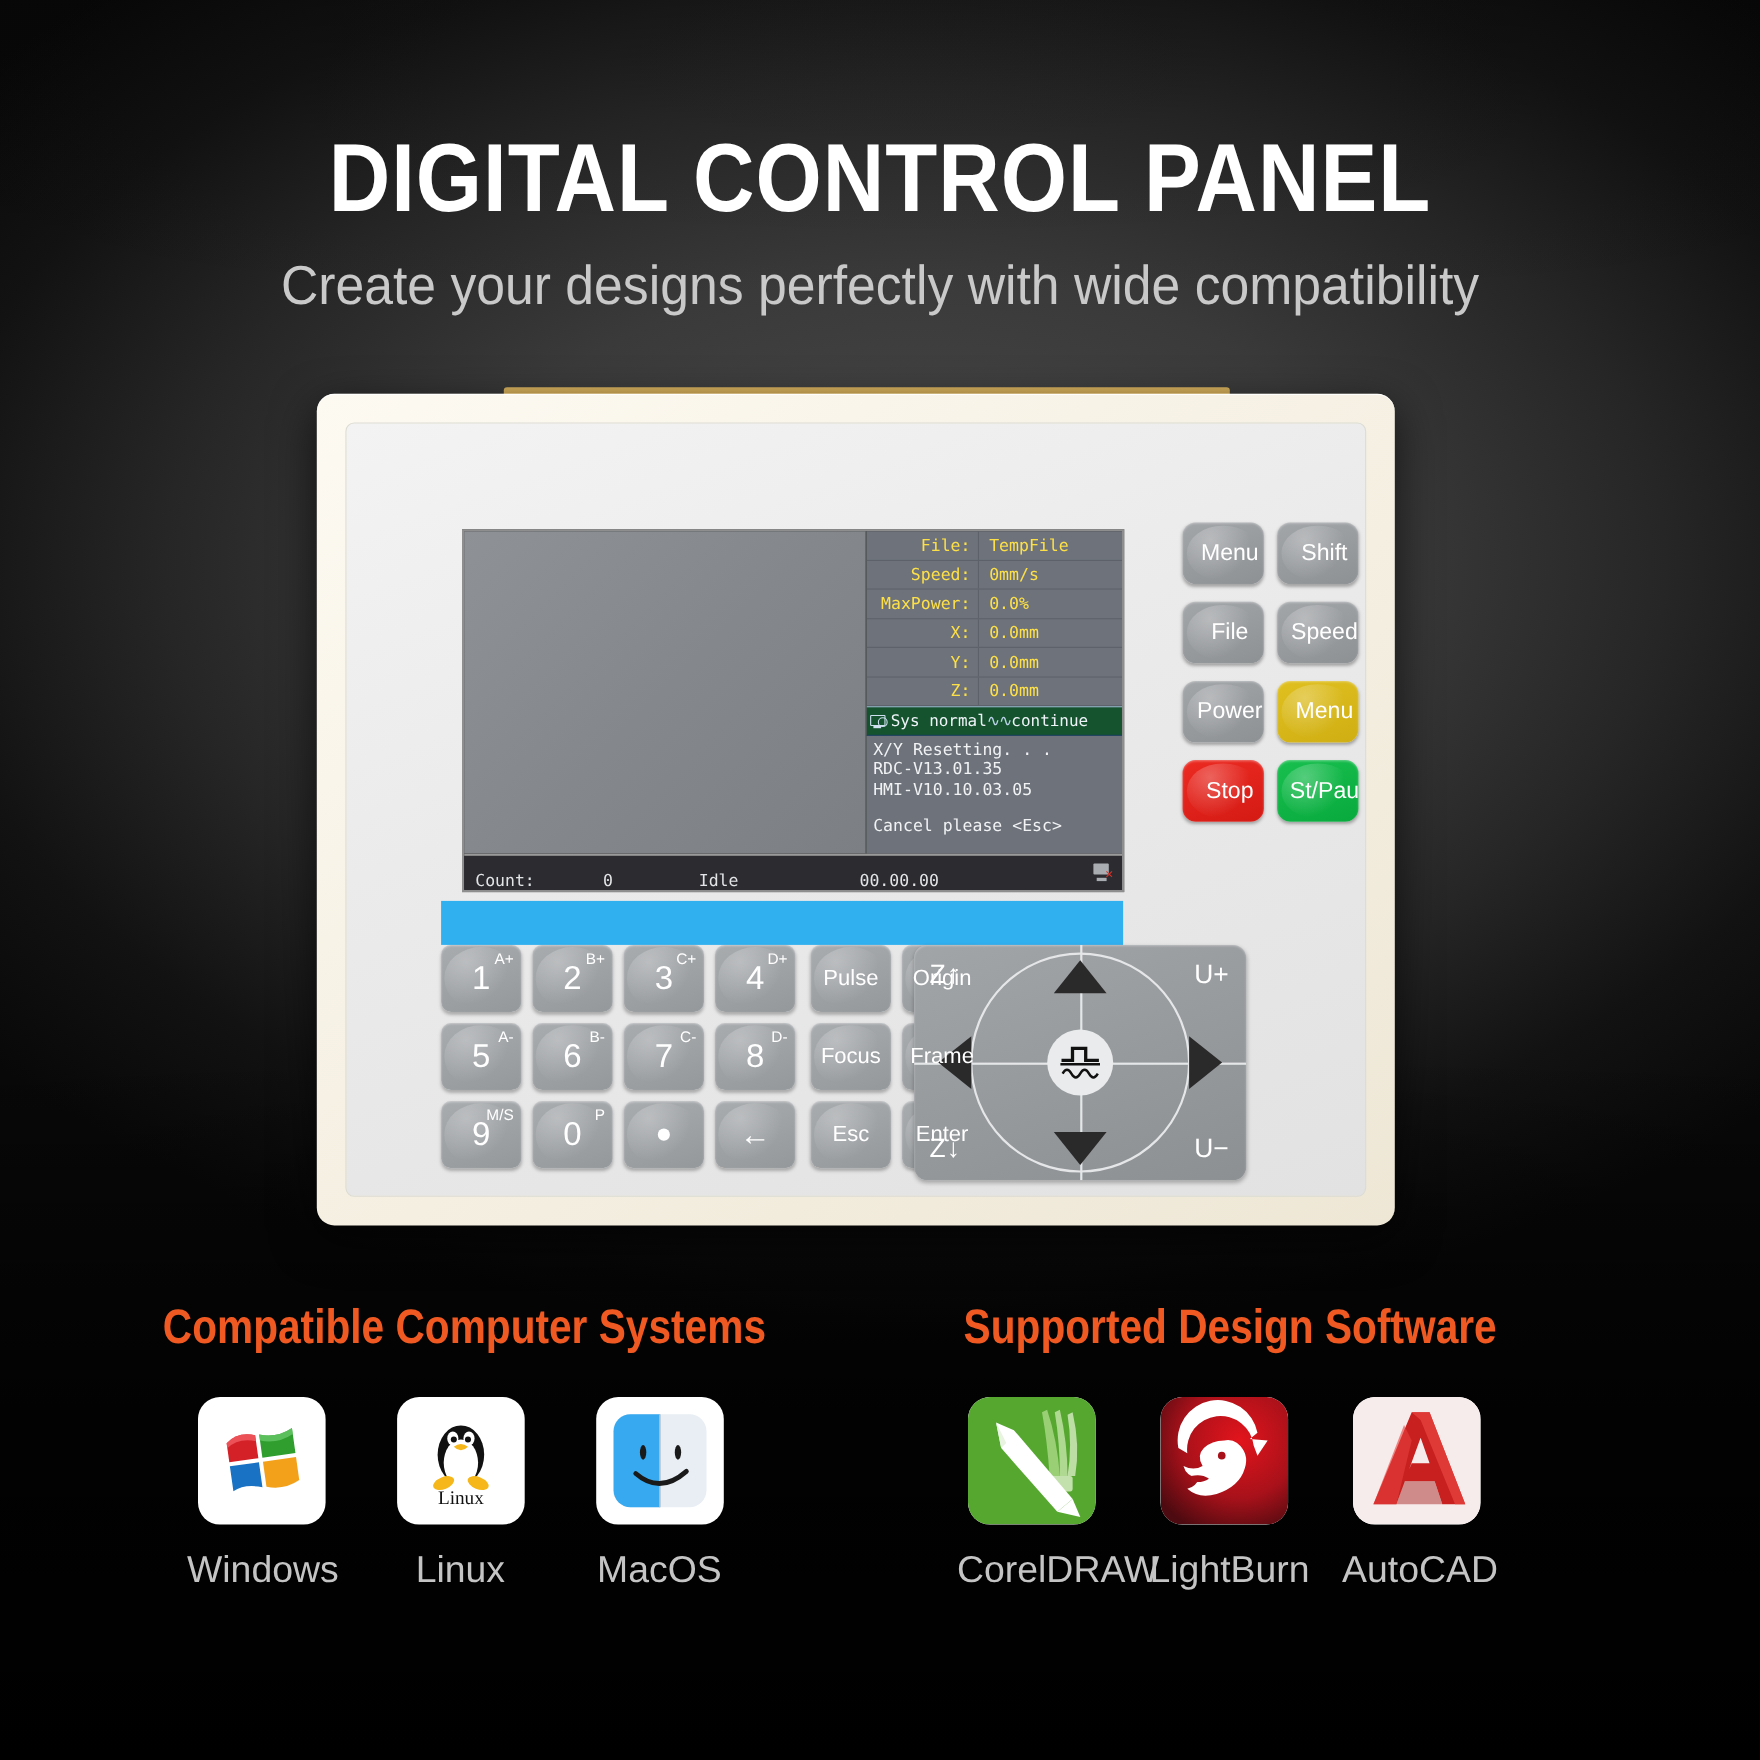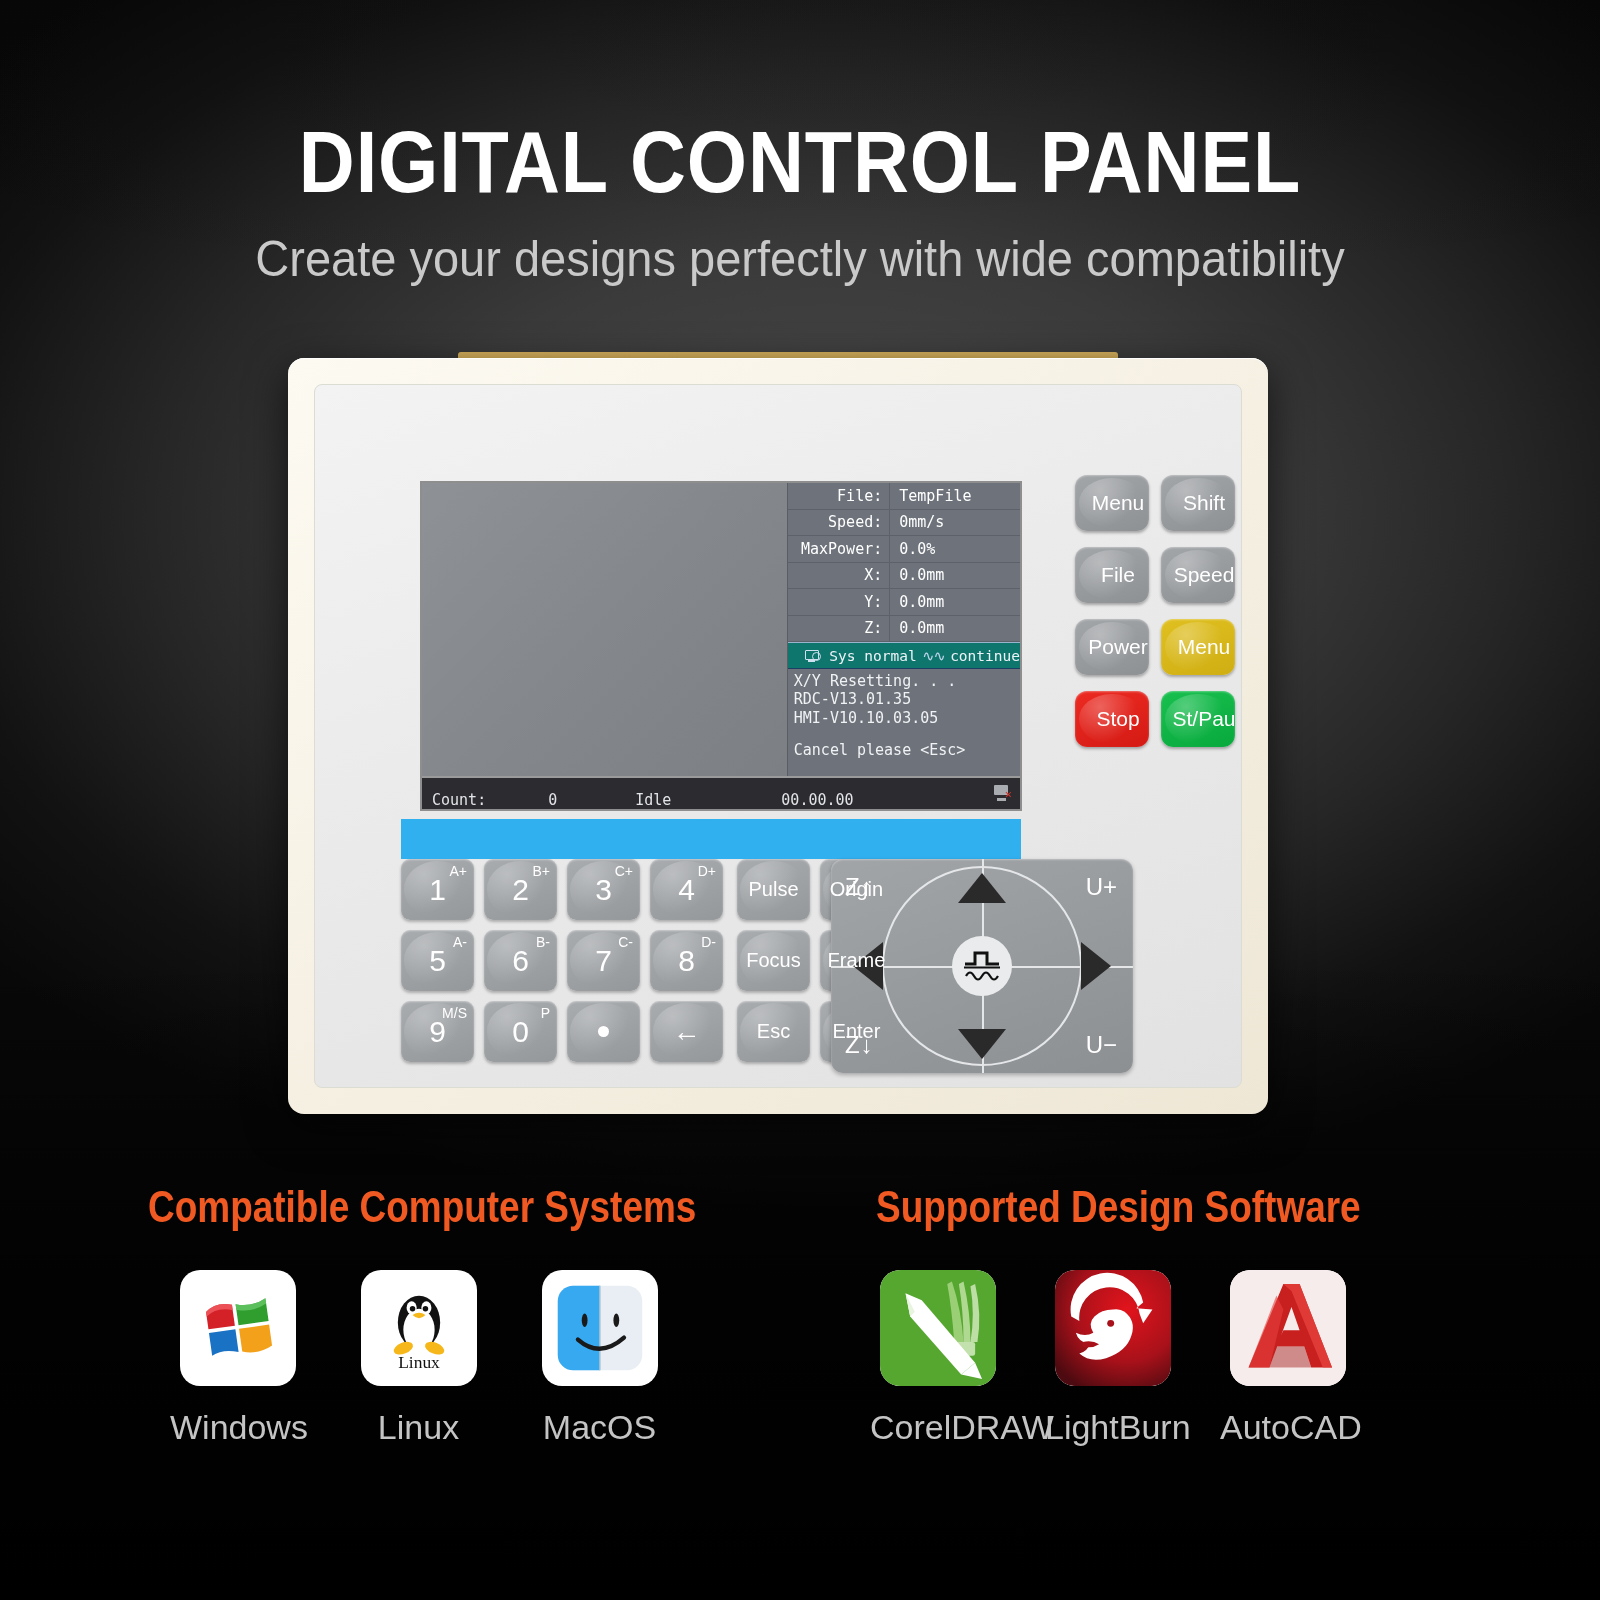--- a/index.html
+++ b/index.html
@@ -85,40 +85,39 @@
     flex:1;
     background:#6e737b;
     display:flex;flex-direction:column;
     font-family:"DejaVu Sans Mono","Liberation Mono",monospace;
   }
   .info-row{
     display:flex;
     align-items:center;
     height:25.5px;
     border-bottom:1px solid #5d626a;
-    color:#ffffff;
+    color:#fde047;
     font-size:15px;
   }
   .info-label{
     flex:1;text-align:right;padding-right:7px;
     border-right:1px solid #5d626a;
     height:100%;display:flex;align-items:center;justify-content:flex-end;
   }
   .info-value{
     width:52%;padding-left:9px;
     display:flex;align-items:center;height:100%;
   }
   .sysbar{
-    height:25px;background:#0f766e;
+    height:25px;background:#14532d;
     display:flex;align-items:center;
     color:#eef3f8;font-size:14.5px;
-    padding-left:17px;
+    padding-left:3px;
     border-top:1px solid #9bb4cd;
     border-bottom:1px solid #1d3f63;
-    justify-content:space-between;
   }
   .mon-ico{
     width:15px;height:12px;margin-right:4px;flex:none;
     position:relative;
   }
   .mon-ico .scr{
     position:absolute;left:0;top:0;width:12px;height:8px;
     border:1.5px solid #cfe0f0;border-radius:1px;
   }
   .mon-ico .std{

